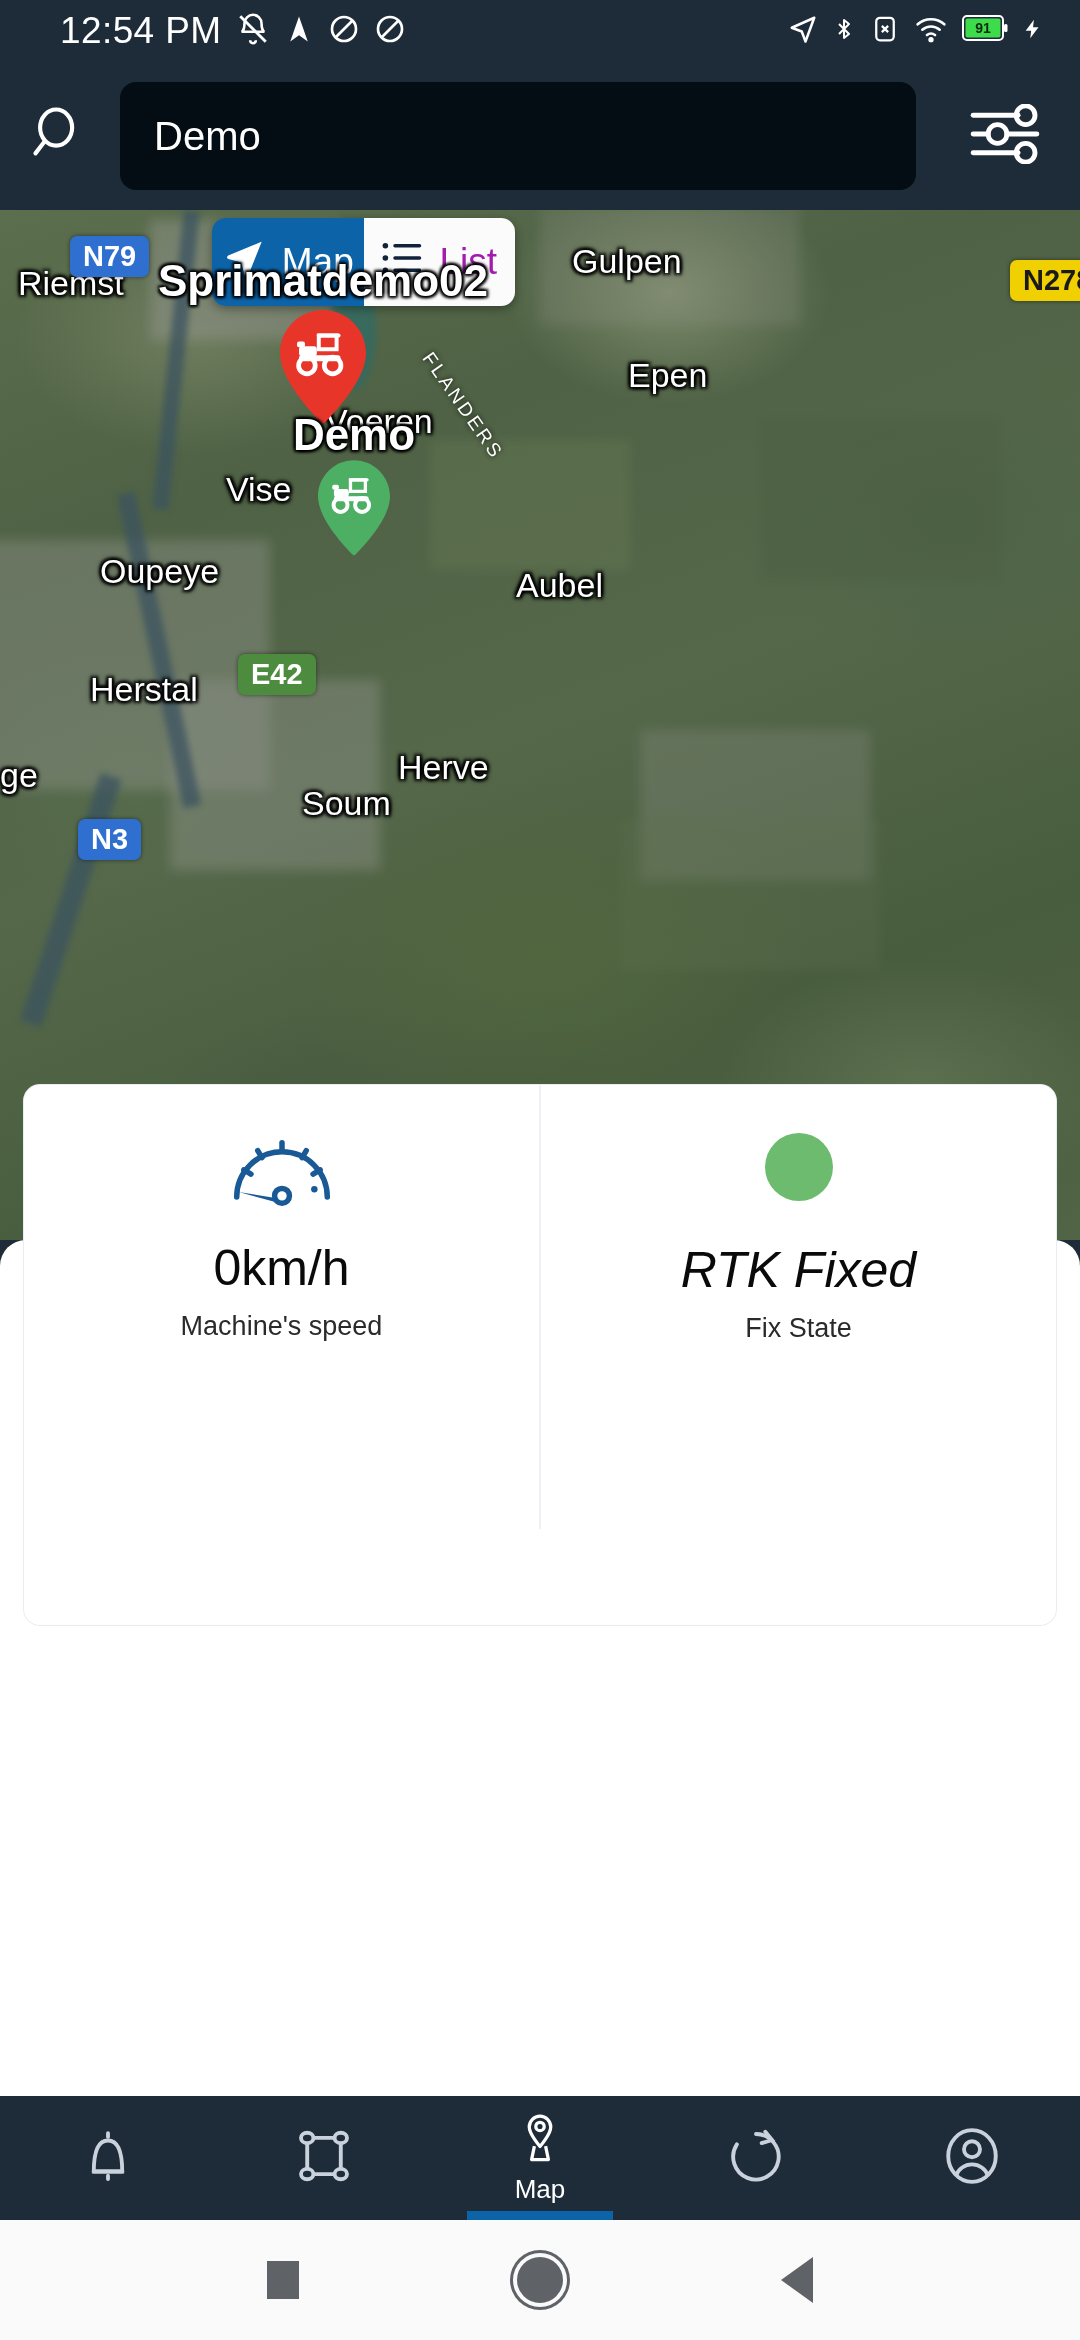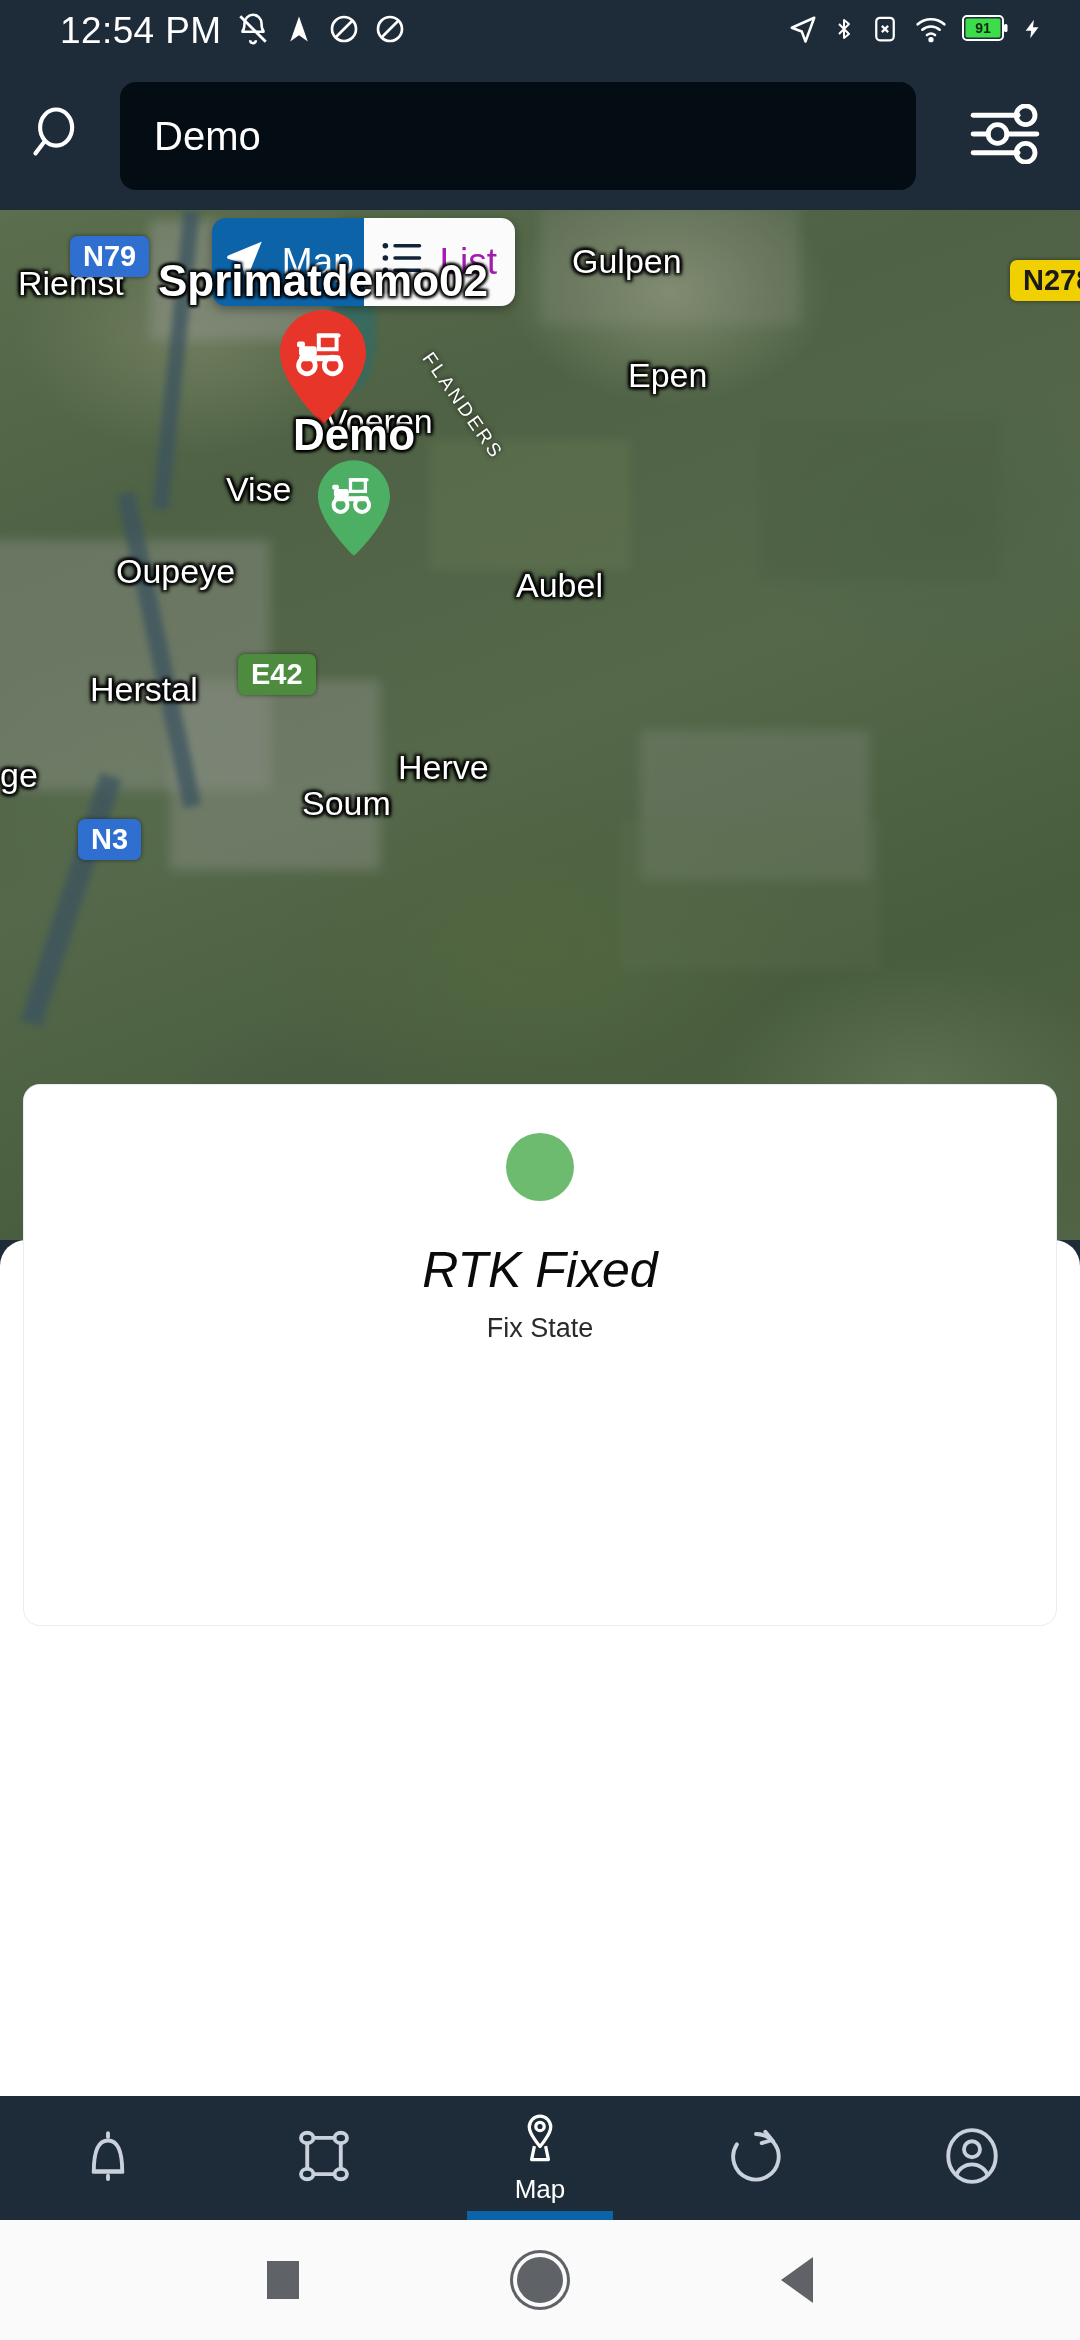--- a/index.html
+++ b/index.html
@@ -333,21 +333,21 @@
       </span>
       <span>List</span>
     </div>
   </div>
 
   <div class="map-label" style="left:18px;top:54px;">Riemst</div>
   <div class="map-label" style="left:572px;top:32px;">Gulpen</div>
   <div class="map-label" style="left:628px;top:146px;">Epen</div>
   <div class="map-label" style="left:325px;top:192px;">Voeren</div>
   <div class="map-label" style="left:226px;top:260px;">Vise</div>
-  <div class="map-label" style="left:100px;top:342px;margin-left:16px;">Oupeye</div>
+  <div class="map-label" style="left:100px;top:342px;">Oupeye</div>
   <div class="map-label" style="left:516px;top:356px;">Aubel</div>
   <div class="map-label" style="left:90px;top:460px;">Herstal</div>
   <div class="map-label" style="left:398px;top:538px;">Herve</div>
   <div class="map-label" style="left:0px;top:546px;">ge</div>
   <div class="map-label" style="left:262px;top:574px;margin-left:40px;">Soum</div>
 
   <div class="road-shield" style="left:70px;top:26px;">N79</div>
   <div class="road-shield yellow" style="left:1010px;top:50px;">N278</div>
   <div class="road-shield green" style="left:238px;top:444px;">E42</div>
   <div class="road-shield" style="left:78px;top:570px;margin-top:39px;">N3</div>
@@ -435,20 +435,33 @@
     </div>
     <div class="act-btn primary">
       <span>Follow</span>
     </div>
   </div>
 </div>
 
 <div id="info-card">
   <div id="info-grid">
     <div class="info-cell">
+      <span>
+        <svg width="110" height="82" viewBox="0 0 34 24" fill="none" stroke="#195a96" stroke-width="1.7" stroke-linecap="round">
+          <path d="M3 21a14 14 0 0 1 28 0"></path>
+          <path d="M17 4.2v2.6M9.5 6.6l1.3 2.2M24.5 6.6l-1.3 2.2M5.2 12.6l2.2 1.3M28.8 12.6l-2.2 1.3"></path>
+          <circle cx="17" cy="20.6" r="2.3" fill="none"></circle>
+          <path d="M15 21.3L3.6 19.4l11.6 3.2z" fill="#195a96" stroke="none"></path>
+          <circle cx="27" cy="18.6" r="1" fill="#195a96" stroke="none"></circle>
+        </svg>
+      </span>
+      <div class="info-value">0km/h</div>
+      <div class="info-label">Machine's speed</div>
+    </div>
+    <div class="info-cell">
       <span class="green-dot" style="margin-top:6px;"></span>
       <div class="info-value" style="margin-top:40px;font-style:italic;">RTK Fixed</div>
       <div class="info-label">Fix State</div>
     </div>
   </div>
 </div>
 
 <div id="bottom-nav">
   <div class="nav-item">
     <span>

